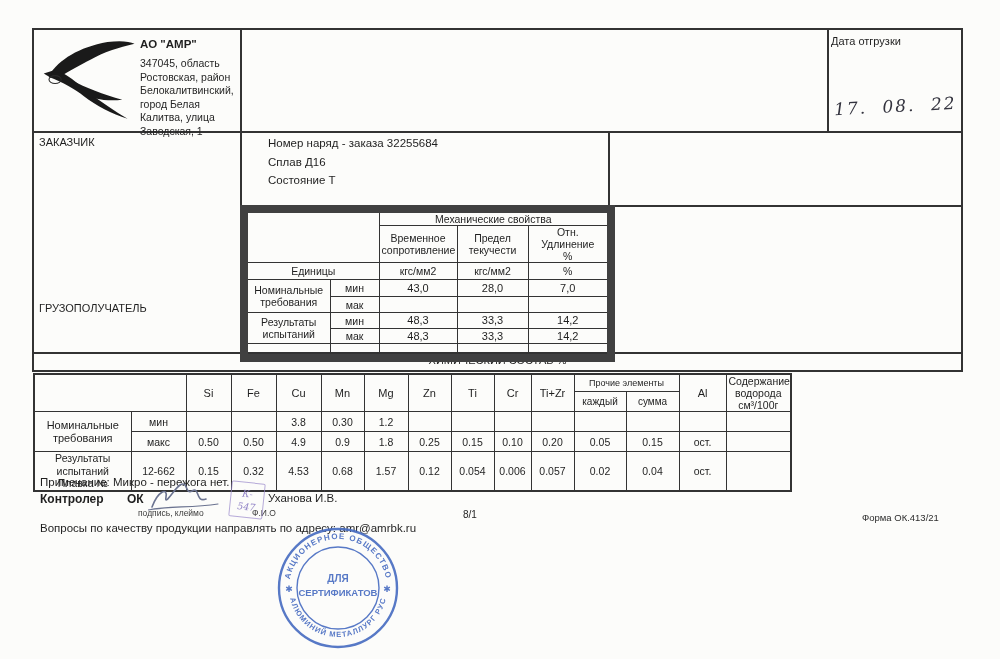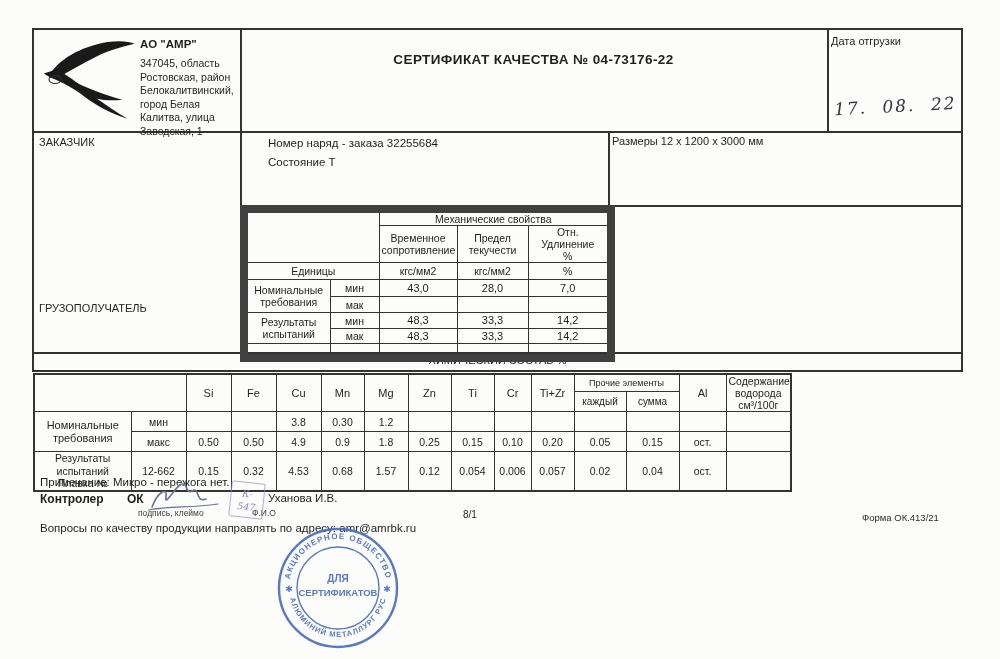--- a/index.html
+++ b/index.html
@@ -76,34 +76,33 @@
     <div class="company-name">АО "АМР"</div>
     <div class="company-addr">
       <div>347045, область</div>
       <div>Ростовская, район</div>
       <div>Белокалитвинский,</div>
       <div>город Белая</div>
       <div>Калитва, улица</div>
       <div>Заводская, 1</div>
     </div>
 
-    <div class="doc-title">СЕРТИФИКАТ КАЧЕСТВА №  04-73176-22</div>
     <div class="date-label">Дата отгрузки</div>
     <div class="date-value">17. 08. 22</div>
 
     <div class="customer-label">ЗАКАЗЧИК</div>
     <div class="consignee-label">ГРУЗОПОЛУЧАТЕЛЬ</div>
 
     <div class="order-lines">
       <div>Номер наряд - заказа 32255684</div>
+      <div>Сплав  Д16</div>
       <div>Состояние   Т</div>
     </div>
 
     <div class="batch-lines">
-      <div>Размеры 12 х 1200 х 3000 мм</div>
     </div>
 
     <div class="banner">ХИМИЧЕСКИЙ СОСТАВ %</div>
   </div>
 
   <table class="mech">
     <colgroup>
         <col style="width:86px">
         <col style="width:49px">
         <col style="width:78px">

